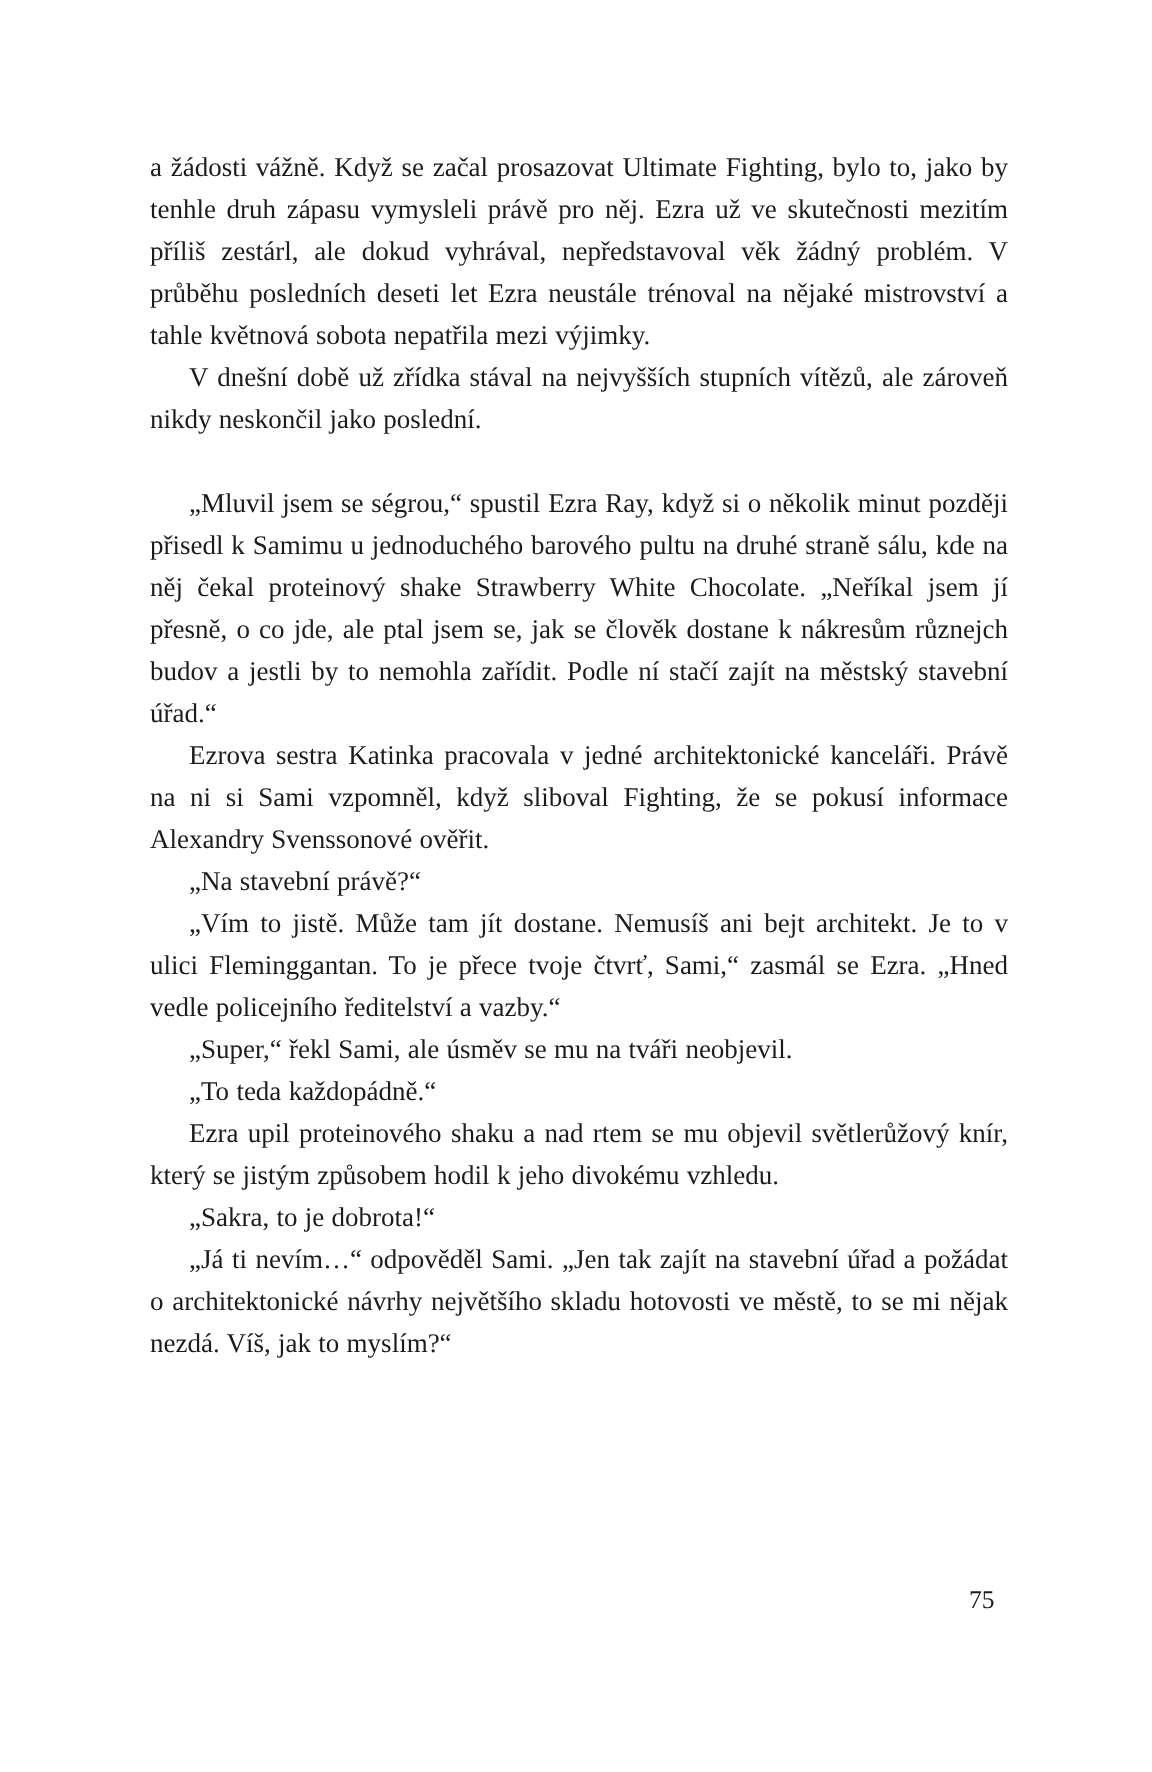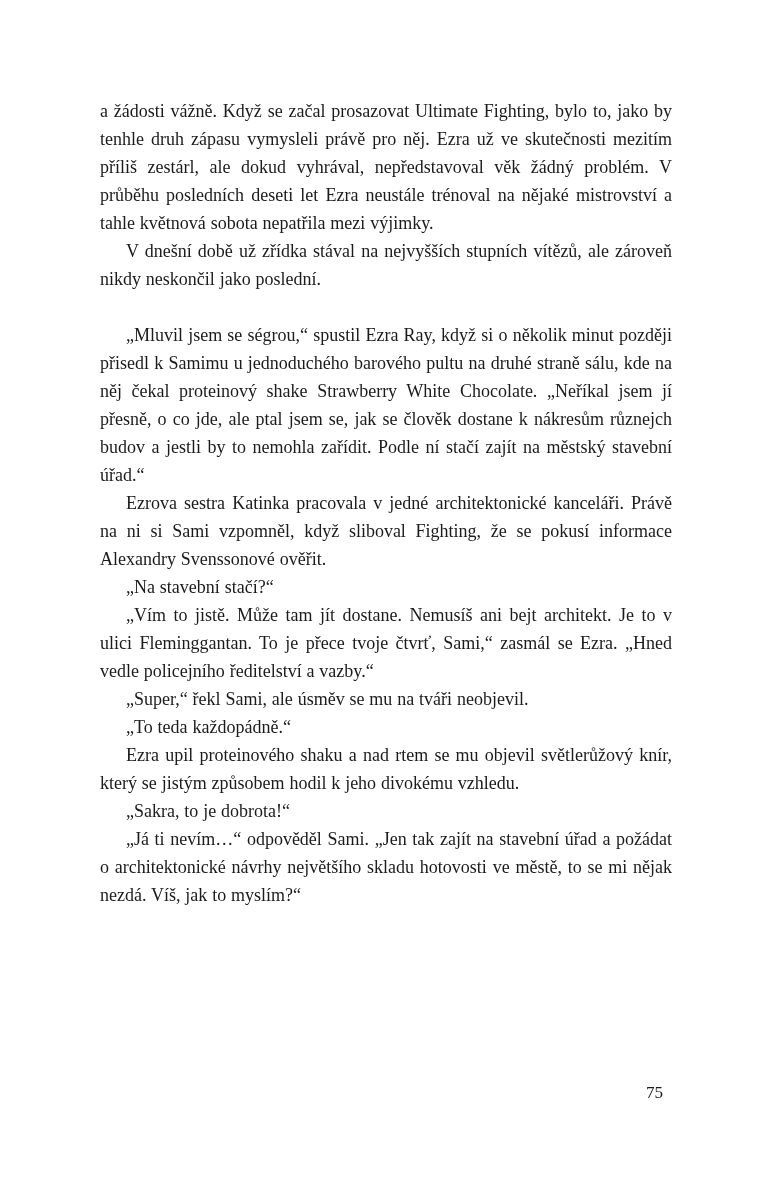--- a/index.html
+++ b/index.html
@@ -33,37 +33,37 @@
   }
   .para.indent {
     text-indent: 26px;
   }
   .para.space-before {
     margin-top: 28px;
   }
   .page-number {
     position: absolute;
     right: 101px;
-    top: 1083px;
+    top: 1057px;
     font-size: 17px;
     line-height: 20px;
     color: #1b1b1b;
     text-align: right;
   }
 </style>
 </head>
 <body>
 
 <div class="page" style="background: rgb(255, 255, 255); color: rgb(27, 27, 27);">
   <main class="text-block">
       <p class="para">a žádosti vážně. Když se začal prosazovat Ultimate Fighting, bylo to, jako by tenhle druh zápasu vymysleli právě pro něj. Ezra už ve skutečnosti mezitím příliš zestárl, ale dokud vyhrával, nepředstavoval věk žádný problém. V průběhu posledních deseti let Ezra neustále trénoval na nějaké mistrovství a tahle květnová sobota nepatřila mezi výjimky.</p>
       <p class="para indent">V dnešní době už zřídka stával na nejvyšších stupních vítězů, ale zároveň nikdy neskončil jako poslední.</p>
       <p class="para indent space-before">„Mluvil jsem se ségrou,“ spustil Ezra Ray, když si o několik minut později přisedl k Samimu u jednoduchého barového pultu na druhé straně sálu, kde na něj čekal proteinový shake Strawberry White Chocolate. „Neříkal jsem jí přesně, o co jde, ale ptal jsem se, jak se člověk dostane k nákresům různejch budov a jestli by to nemohla zařídit. Podle ní stačí zajít na městský stavební úřad.“</p>
       <p class="para indent">Ezrova sestra Katinka pracovala v jedné architektonické kanceláři. Právě na ni si Sami vzpomněl, když sliboval Fighting, že se pokusí informace Alexandry Svenssonové ověřit.</p>
-      <p class="para indent">„Na stavební stačí?“</p>
+      <p class="para indent">„Na stavební právě?“</p>
       <p class="para indent">„Vím to jistě. Může tam jít dostane. Nemusíš ani bejt architekt. Je to v ulici Fleminggantan. To je přece tvoje čtvrť, Sami,“ zasmál se Ezra. „Hned vedle policejního ředitelství a vazby.“</p>
       <p class="para indent">„Super,“ řekl Sami, ale úsměv se mu na tváři neobjevil.</p>
       <p class="para indent">„To teda každopádně.“</p>
       <p class="para indent">Ezra upil proteinového shaku a nad rtem se mu objevil světlerůžový knír, který se jistým způsobem hodil k jeho divokému vzhledu.</p>
       <p class="para indent">„Sakra, to je dobrota!“</p>
       <p class="para indent">„Já ti nevím…“ odpověděl Sami. „Jen tak zajít na stavební úřad a požádat o architektonické návrhy největšího skladu hotovosti ve městě, to se mi nějak nezdá. Víš, jak to myslím?“</p>
     </main>
   <div class="page-number">75</div>
 </div>
 

